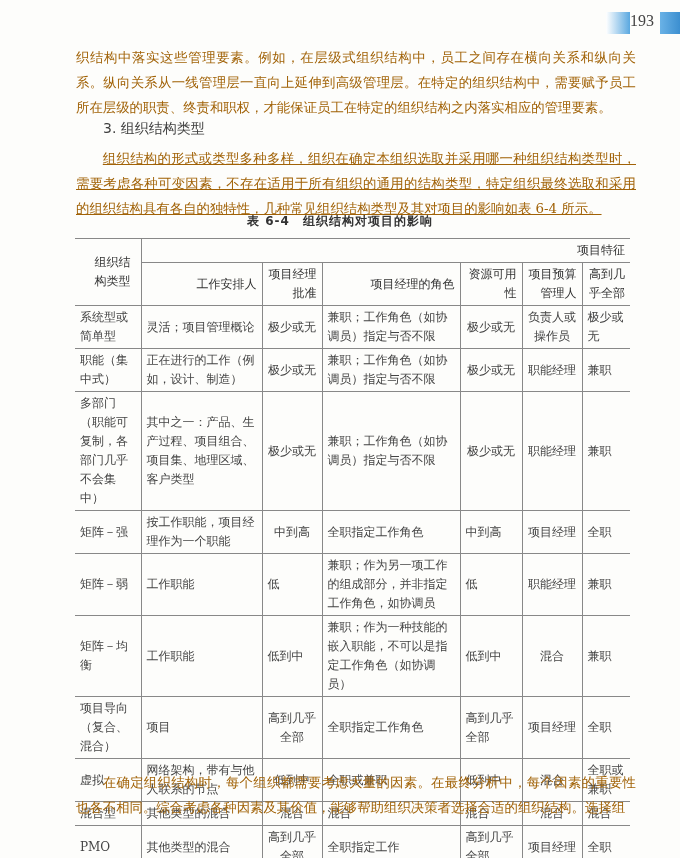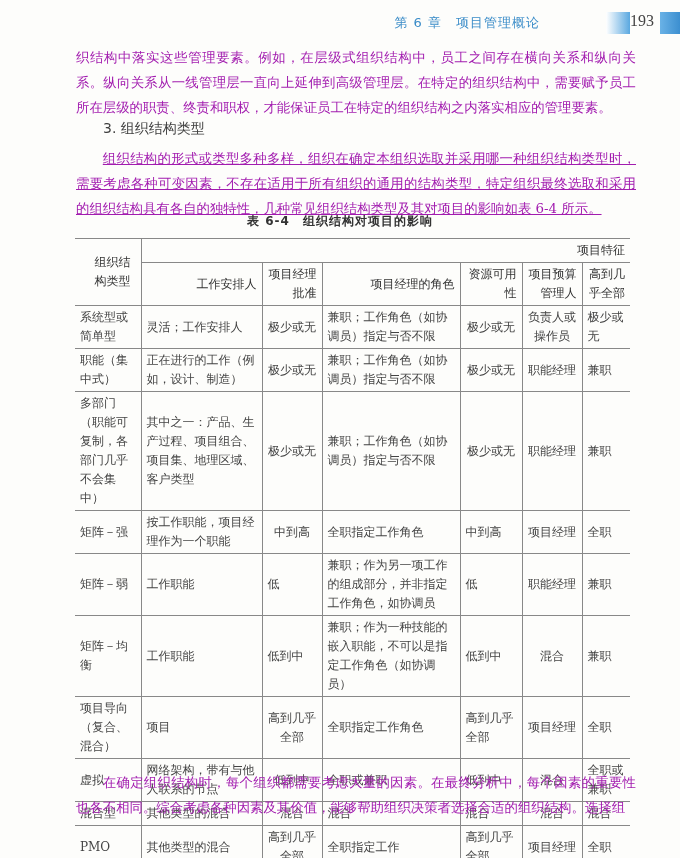--- a/index.html
+++ b/index.html
@@ -6,42 +6,41 @@
   body { width:680px; height:858px; background:#fdfdfb; position:relative; overflow:hidden;
          font-family:"DejaVu Serif","Liberation Serif",serif; color:#333; }
   .header { position:absolute; top:0; left:0; width:680px; height:40px; }
   .chapter { position:absolute; right:140px; top:14px; font-size:13px; color:#3a8cc8; letter-spacing:1px;
              font-family:"DejaVu Sans","Liberation Sans",sans-serif; }
   .pg-bar1 { position:absolute; left:606px; top:12px; width:24px; height:22px;
              background:linear-gradient(to right,#ffffff,#5aa8e0); }
   .pg-num { position:absolute; left:630px; top:12px; font-size:16px; color:#444; font-family:"Liberation Serif",serif; }
   .pg-bar2 { position:absolute; left:660px; top:12px; width:20px; height:22px;
              background:linear-gradient(to right,#6ab2e6,#3c8fd0); }
-  .para { position:absolute; left:76px; width:560px; font-size:13.4px; line-height:25px; color:#a21caf;
+  .para { position:absolute; left:76px; width:560px; font-size:13.4px; line-height:25px; color:#a16207;
           text-align:justify; }
   .para p { margin:0; }
   .indent { text-indent:2em; }
   .section-title { position:absolute; left:103px; top:120px; font-size:14px; color:#404040;
                    font-family:"DejaVu Sans","Liberation Sans",sans-serif; }
   .caption { position:absolute; left:0; width:680px; top:213px; text-align:center; font-size:12px; font-weight:bold;
              color:#333; font-family:"DejaVu Sans","Liberation Sans",sans-serif; letter-spacing:1px; }
   table.t { position:absolute; left:75px; top:238px; width:555px; border-collapse:collapse; font-size:12px; color:#444;
             border-top:1.5px solid #555; border-bottom:1.5px solid #555; }
   table.t td, table.t th { border:1px solid #888; padding:2px 5px; line-height:19px; vertical-align:middle; }
   table.t tr > :first-child { border-left:none; }
   table.t tr > :last-child { border-right:none; }
   table.t th { font-weight:normal; font-family:"DejaVu Sans","Liberation Sans",sans-serif; text-align:right; color:#333; }
   .c { text-align:center; }
   .l { text-align:left; }
 </style>
 </head>
 <body>
 
 <div class="header">
-  <span class="chapter">第 6 章　项目管理概论</span>
   <span class="pg-bar1"></span>
   <span class="pg-num">193</span>
   <span class="pg-bar2"></span>
 </div>
 
 <div class="para" style="top:45px;">
   <p>织结构中落实这些管理要素。例如，在层级式组织结构中，员工之间存在横向关系和纵向关系。纵向关系从一线管理层一直向上延伸到高级管理层。在特定的组织结构中，需要赋予员工所在层级的职责、终责和职权，才能保证员工在特定的组织结构之内落实相应的管理要素。</p>
 </div>
 
 <div class="section-title">3. 组织结构类型</div>
@@ -72,21 +71,21 @@
       <th>项目经理批准</th>
       <th>项目经理的角色</th>
       <th>资源可用性</th>
       <th>项目预算管理人</th>
       <th>高到几乎全部</th>
     </tr>
   </thead>
   <tbody>
     <tr>
       <td class="l">系统型或简单型</td>
-      <td class="l">灵活；工作安排人</td>
+      <td class="l">灵活；项目管理概论</td>
       <td class="c">极少或无</td>
       <td class="l">兼职；工作角色（如协调员）指定与否不限</td>
       <td class="c">极少或无</td>
       <td class="c">负责人或操作员</td>
       <td class="l">极少或无</td>
     </tr>
     <tr>
       <td class="l">职能（集中式）</td>
       <td class="l">正在进行的工作（例如，设计、制造）</td>
       <td class="c">极少或无</td>

